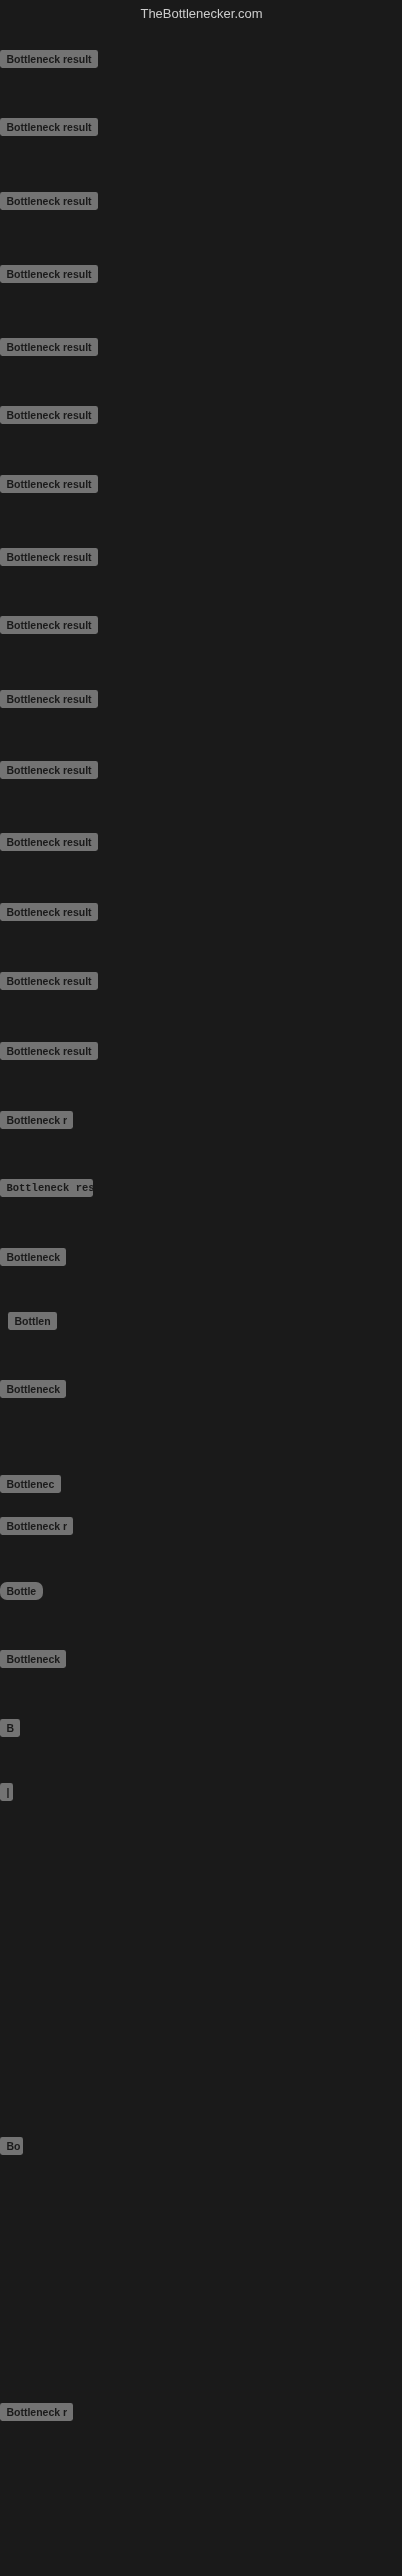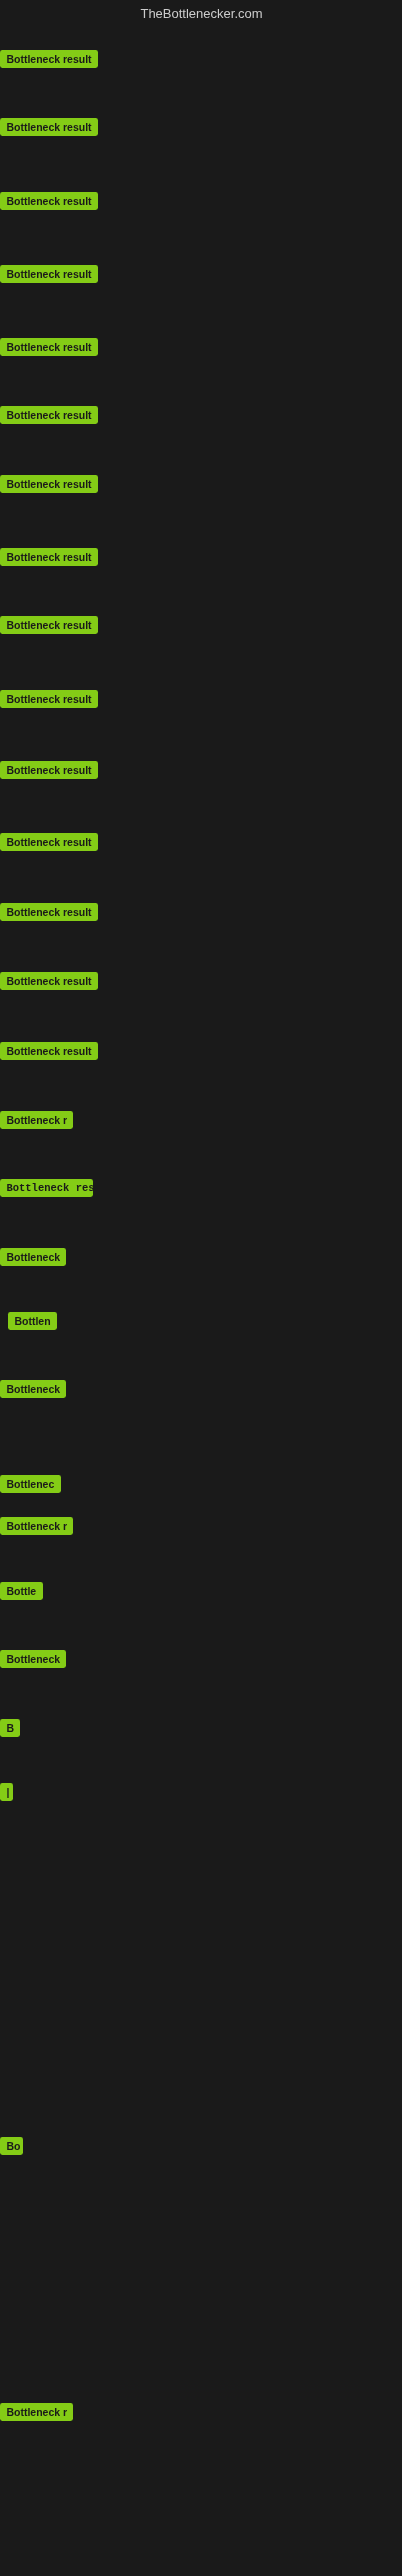--- a/index.html
+++ b/index.html
@@ -23,21 +23,21 @@
       padding: 6.4px 0;
       background-color: #1a1a1a;
     }
 
     .bottleneck-item {
       position: absolute;
       left: 0;
     }
 
     .bottleneck-badge {
-      background-color: #84cc16;
+      background-color: #737373;
       color: #1a1a1a;
       font-size: 10.5px;
       font-weight: bold;
       padding: 3.2px 6.4px;
       border-radius: 2.4px;
       display: inline-block;
       white-space: nowrap;
       overflow: hidden;
     }
   </style>
@@ -62,20 +62,20 @@
     <div class="bottleneck-item" style="top: 875px; left: 0px;"><span class="bottleneck-badge" style="max-width: 113px;">Bottleneck result</span></div>
     <div class="bottleneck-item" style="top: 944px; left: 0px;"><span class="bottleneck-badge" style="max-width: 113px;">Bottleneck result</span></div>
     <div class="bottleneck-item" style="top: 1014px; left: 0px;"><span class="bottleneck-badge" style="max-width: 105px;">Bottleneck result</span></div>
     <div class="bottleneck-item" style="top: 1083px; left: 0px;"><span class="bottleneck-badge" style="max-width: 81px;">Bottleneck r</span></div>
     <div class="bottleneck-item" style="top: 1151px; left: 0px; font-family: Liberation Mono, monospace;"><span class="bottleneck-badge" style="max-width: 93px;">Bottleneck resu</span></div>
     <div class="bottleneck-item" style="top: 1220px; left: 0px;"><span class="bottleneck-badge" style="max-width: 68px;">Bottleneck</span></div>
     <div class="bottleneck-item" style="top: 1284px; left: 8px;"><span class="bottleneck-badge" style="max-width: 56px;">Bottlen</span></div>
     <div class="bottleneck-item" style="top: 1352px; left: 0px;"><span class="bottleneck-badge" style="max-width: 68px;">Bottleneck</span></div>
     <div class="bottleneck-item" style="top: 1447px; left: 0px;"><span class="bottleneck-badge" style="max-width: 64px;">Bottlenec</span></div>
     <div class="bottleneck-item" style="top: 1489px; left: 0px;"><span class="bottleneck-badge" style="max-width: 81px;">Bottleneck r</span></div>
-    <div class="bottleneck-item" style="top: 1554px; left: 0px;"><span class="bottleneck-badge" style="max-width: 48px;">Bottle</span></div>
+    <div class="bottleneck-item" style="top: 1554px; left: 0px;"><span class="bottleneck-badge" style="max-width: 48px; border-radius: 7px;">Bottle</span></div>
     <div class="bottleneck-item" style="top: 1622px; left: 0px;"><span class="bottleneck-badge" style="max-width: 68px;">Bottleneck</span></div>
     <div class="bottleneck-item" style="top: 1691px; left: 0px;"><span class="bottleneck-badge" style="max-width: 20px;">B</span></div>
     <div class="bottleneck-item" style="top: 1755px; left: 0px;"><span class="bottleneck-badge" style="max-width: 9.7px;">|</span></div>
     <div class="bottleneck-item" style="top: 2109px; left: 0px;"><span class="bottleneck-badge" style="max-width: 22.5px;">Bo</span></div>
     <div class="bottleneck-item" style="top: 2375px; left: 0px;"><span class="bottleneck-badge" style="max-width: 81px;">Bottleneck r</span></div>
   </div>
 
 
 </body></html>

